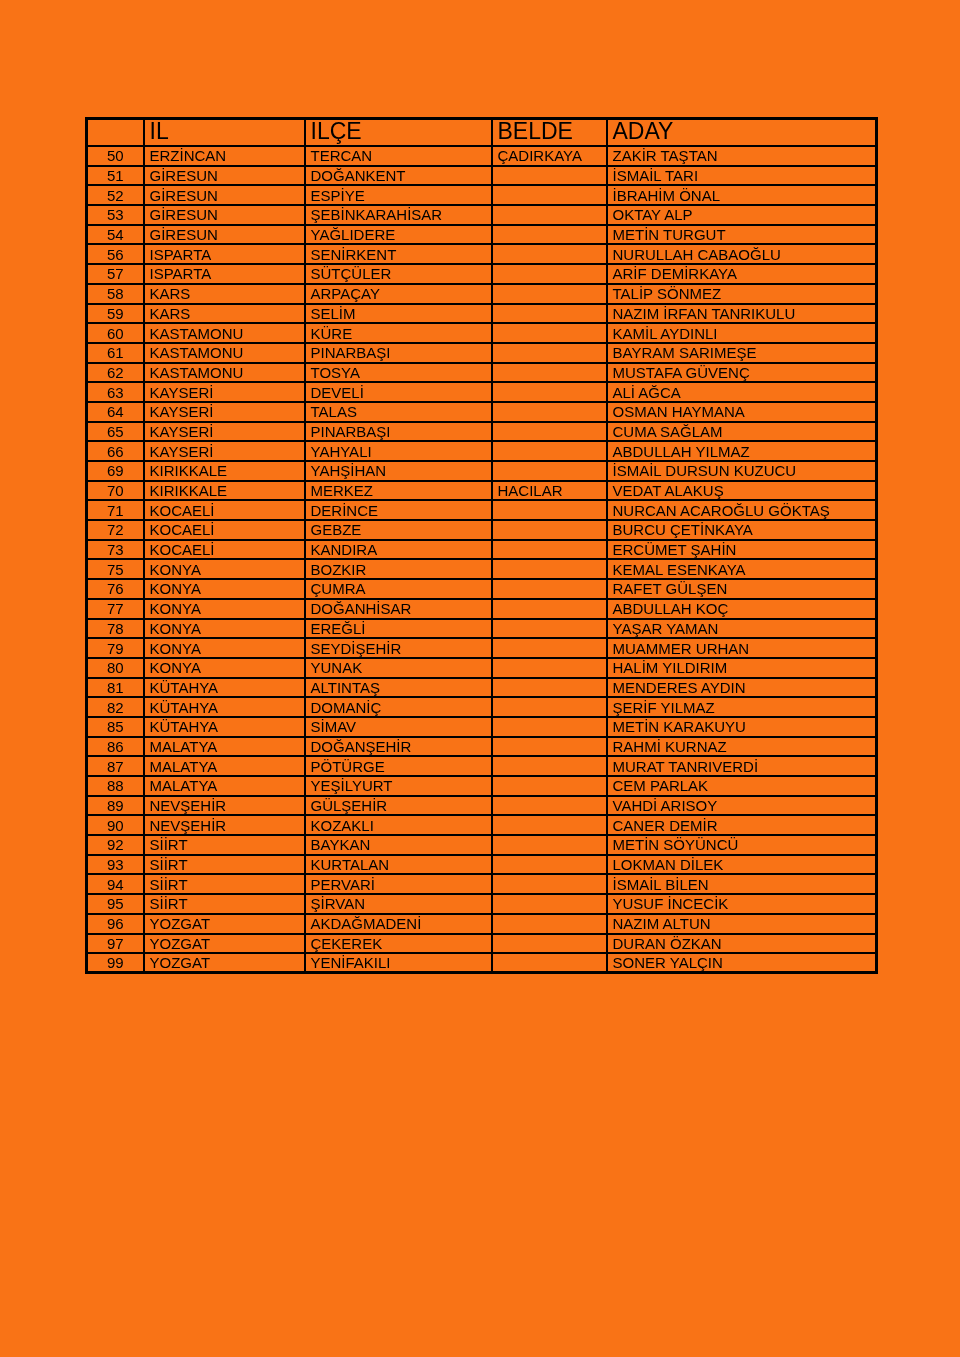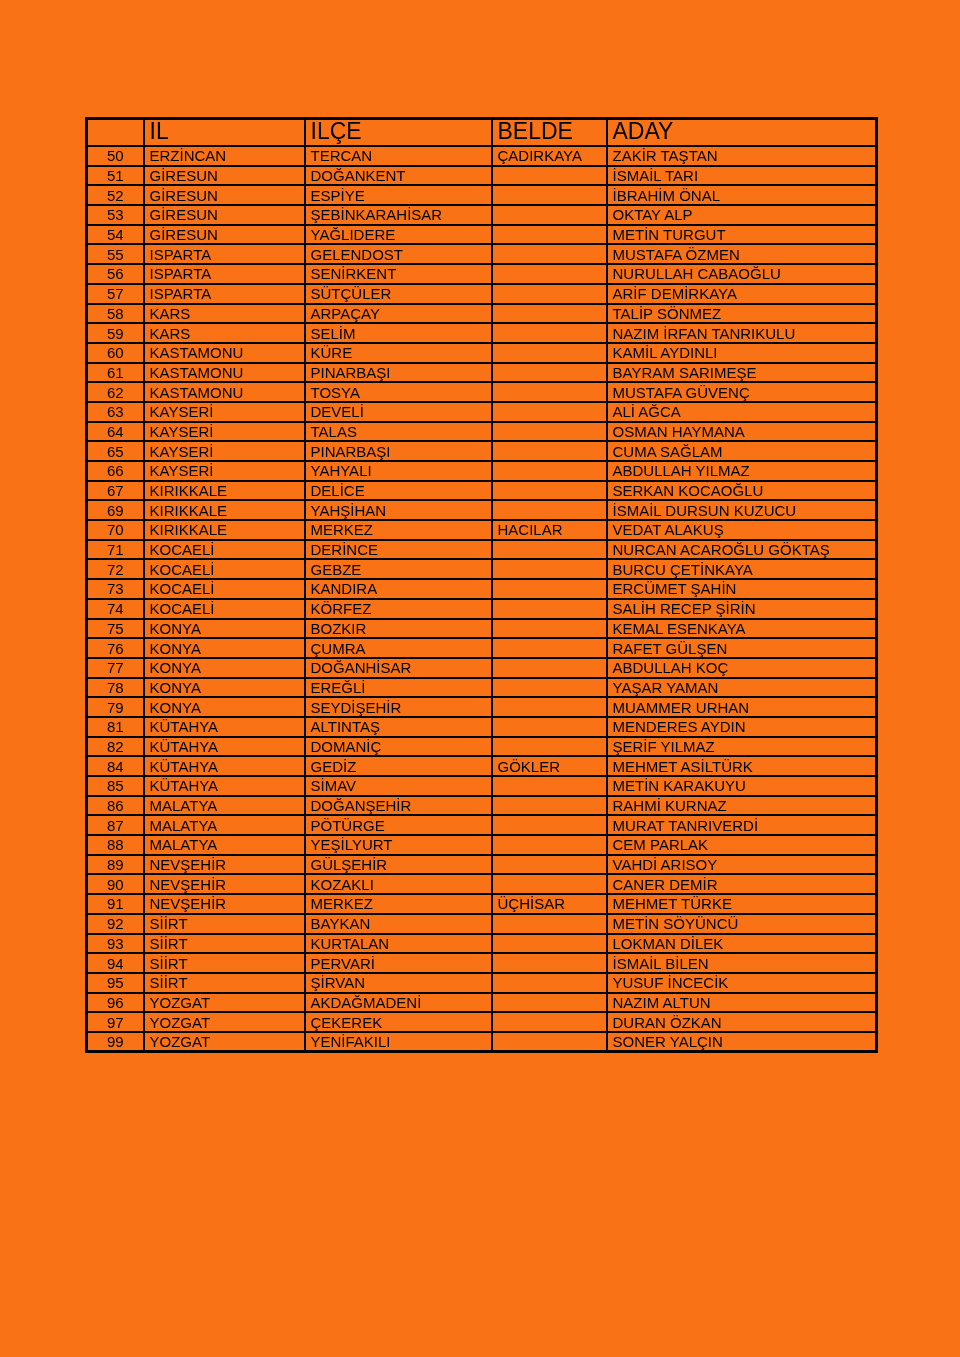--- a/index.html
+++ b/index.html
@@ -112,27 +112,20 @@
           <td>OKTAY ALP</td>
         </tr>
         <tr>
           <td class="num">54</td>
           <td>GİRESUN</td>
           <td>YAĞLIDERE</td>
           <td></td>
           <td>METİN TURGUT</td>
         </tr>
         <tr>
-          <td class="num">55</td>
-          <td>ISPARTA</td>
-          <td>GELENDOST</td>
-          <td></td>
-          <td>MUSTAFA ÖZMEN</td>
-        </tr>
-        <tr>
           <td class="num">56</td>
           <td>ISPARTA</td>
           <td>SENİRKENT</td>
           <td></td>
           <td>NURULLAH CABAOĞLU</td>
         </tr>
         <tr>
           <td class="num">57</td>
           <td>ISPARTA</td>
           <td>SÜTÇÜLER</td>
@@ -194,27 +187,20 @@
           <td>PINARBAŞI</td>
           <td></td>
           <td>CUMA SAĞLAM</td>
         </tr>
         <tr>
           <td class="num">66</td>
           <td>KAYSERİ</td>
           <td>YAHYALI</td>
           <td></td>
           <td>ABDULLAH YILMAZ</td>
-        </tr>
-        <tr>
-          <td class="num">67</td>
-          <td>KIRIKKALE</td>
-          <td>DELİCE</td>
-          <td></td>
-          <td>SERKAN KOCAOĞLU</td>
         </tr>
         <tr>
           <td class="num">69</td>
           <td>KIRIKKALE</td>
           <td>YAHŞİHAN</td>
           <td></td>
           <td>İSMAİL DURSUN KUZUCU</td>
         </tr>
         <tr>
           <td class="num">70</td>
@@ -238,27 +224,20 @@
           <td>BURCU ÇETİNKAYA</td>
         </tr>
         <tr>
           <td class="num">73</td>
           <td>KOCAELİ</td>
           <td>KANDIRA</td>
           <td></td>
           <td>ERCÜMET ŞAHİN</td>
         </tr>
         <tr>
-          <td class="num">74</td>
-          <td>KOCAELİ</td>
-          <td>KÖRFEZ</td>
-          <td></td>
-          <td>SALİH RECEP ŞİRİN</td>
-        </tr>
-        <tr>
           <td class="num">75</td>
           <td>KONYA</td>
           <td>BOZKIR</td>
           <td></td>
           <td>KEMAL ESENKAYA</td>
         </tr>
         <tr>
           <td class="num">76</td>
           <td>KONYA</td>
           <td>ÇUMRA</td>
@@ -278,43 +257,43 @@
           <td>EREĞLİ</td>
           <td></td>
           <td>YAŞAR YAMAN</td>
         </tr>
         <tr>
           <td class="num">79</td>
           <td>KONYA</td>
           <td>SEYDİŞEHİR</td>
           <td></td>
           <td>MUAMMER URHAN</td>
+        </tr>
+        <tr>
+          <td class="num">80</td>
+          <td>KONYA</td>
+          <td>YUNAK</td>
+          <td></td>
+          <td>HALİM YILDIRIM</td>
         </tr>
         <tr>
           <td class="num">81</td>
           <td>KÜTAHYA</td>
           <td>ALTINTAŞ</td>
           <td></td>
           <td>MENDERES AYDIN</td>
         </tr>
         <tr>
           <td class="num">82</td>
           <td>KÜTAHYA</td>
           <td>DOMANİÇ</td>
           <td></td>
           <td>ŞERİF YILMAZ</td>
         </tr>
         <tr>
-          <td class="num">84</td>
-          <td>KÜTAHYA</td>
-          <td>GEDİZ</td>
-          <td>GÖKLER</td>
-          <td>MEHMET ASİLTÜRK</td>
-        </tr>
-        <tr>
           <td class="num">85</td>
           <td>KÜTAHYA</td>
           <td>SİMAV</td>
           <td></td>
           <td>METİN KARAKUYU</td>
         </tr>
         <tr>
           <td class="num">86</td>
           <td>MALATYA</td>
           <td>DOĞANŞEHİR</td>
@@ -341,27 +320,20 @@
           <td>GÜLŞEHİR</td>
           <td></td>
           <td>VAHDİ ARISOY</td>
         </tr>
         <tr>
           <td class="num">90</td>
           <td>NEVŞEHİR</td>
           <td>KOZAKLI</td>
           <td></td>
           <td>CANER DEMİR</td>
-        </tr>
-        <tr>
-          <td class="num">91</td>
-          <td>NEVŞEHİR</td>
-          <td>MERKEZ</td>
-          <td>ÜÇHİSAR</td>
-          <td>MEHMET TÜRKE</td>
         </tr>
         <tr>
           <td class="num">92</td>
           <td>SİİRT</td>
           <td>BAYKAN</td>
           <td></td>
           <td>METİN SÖYÜNCÜ</td>
         </tr>
         <tr>
           <td class="num">93</td>

